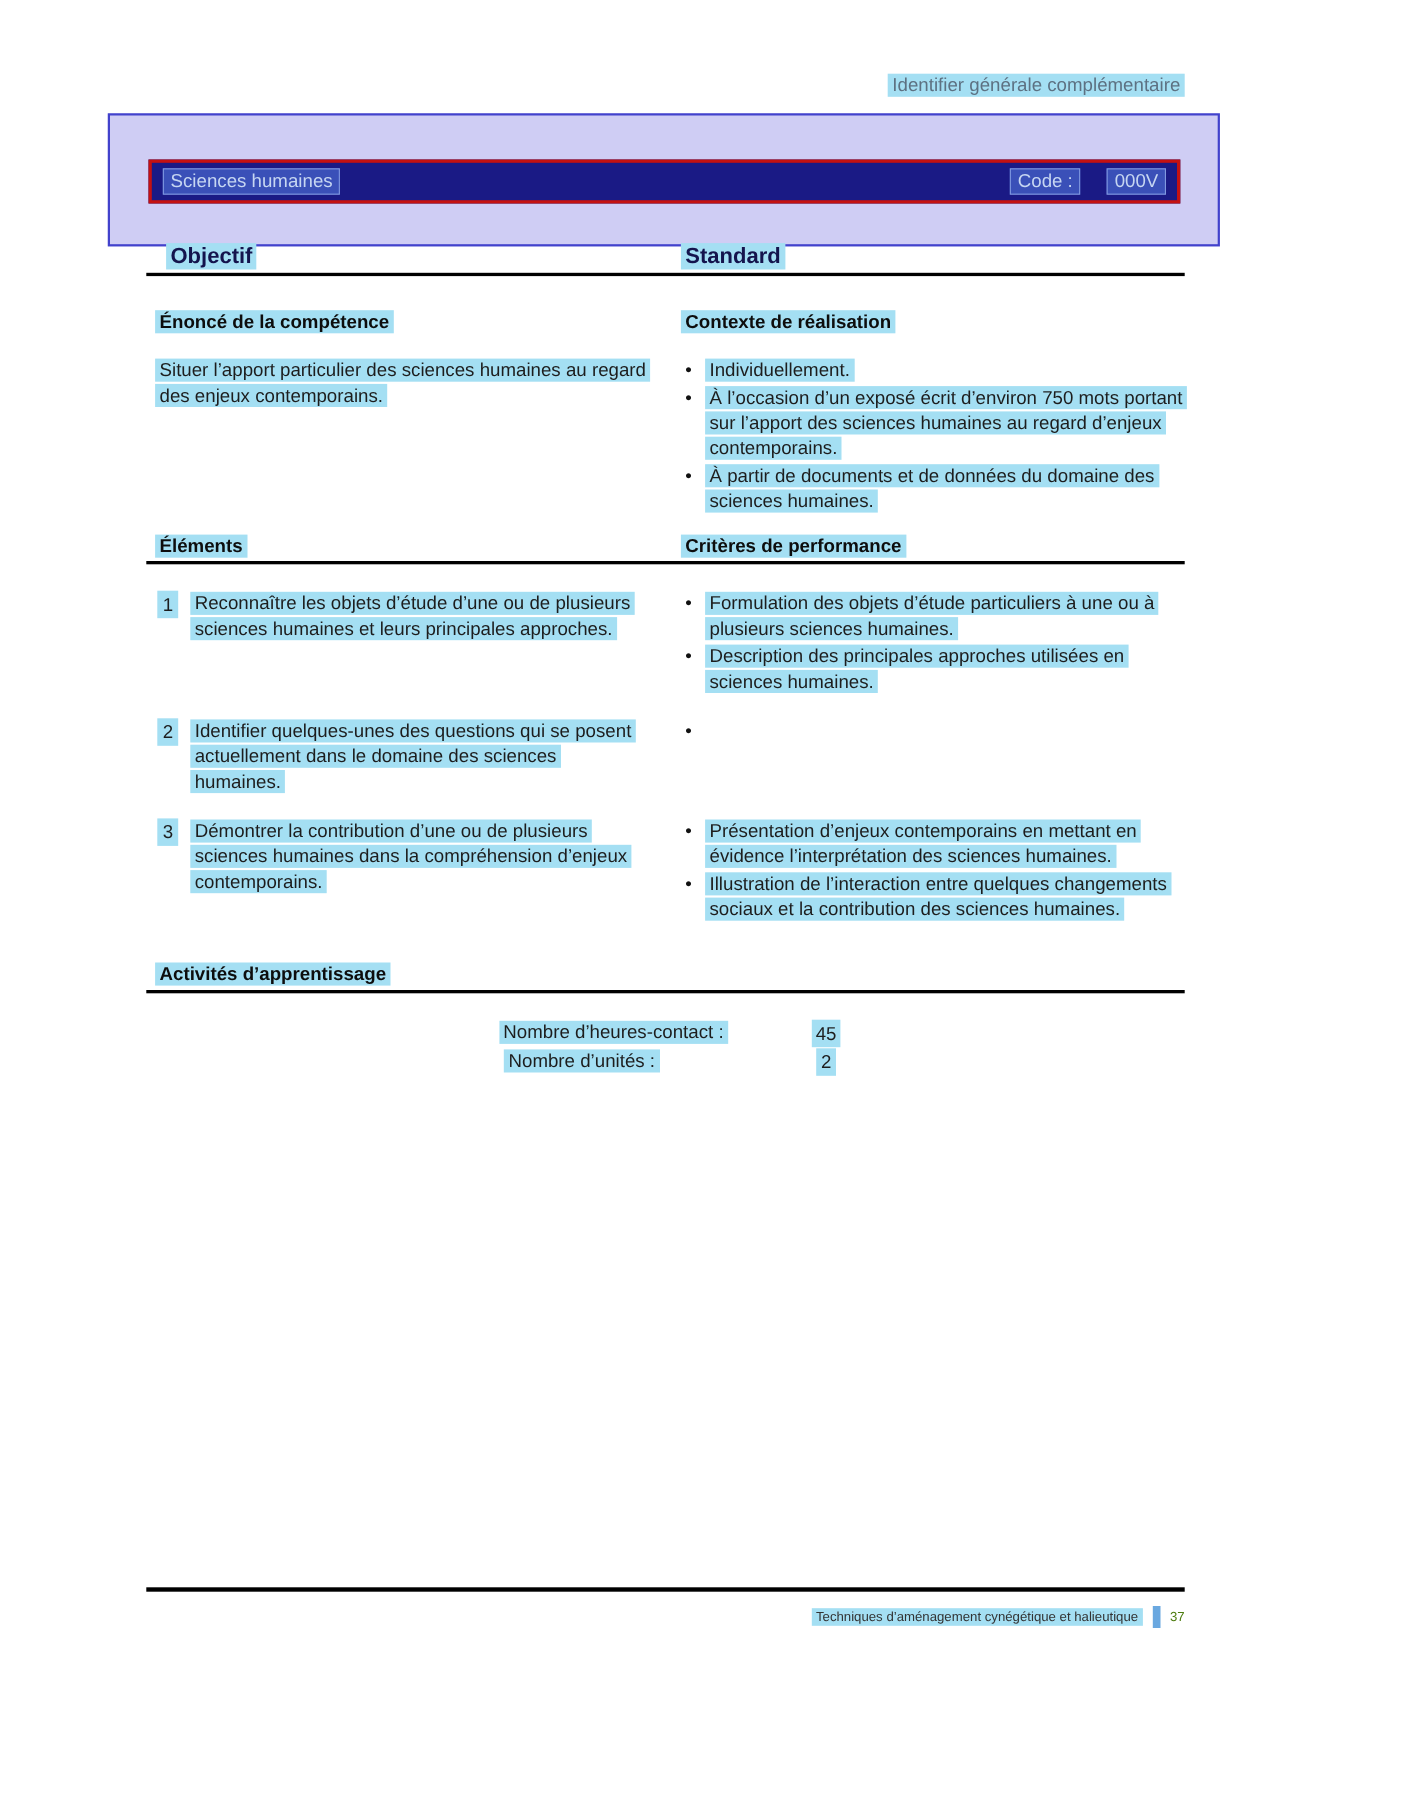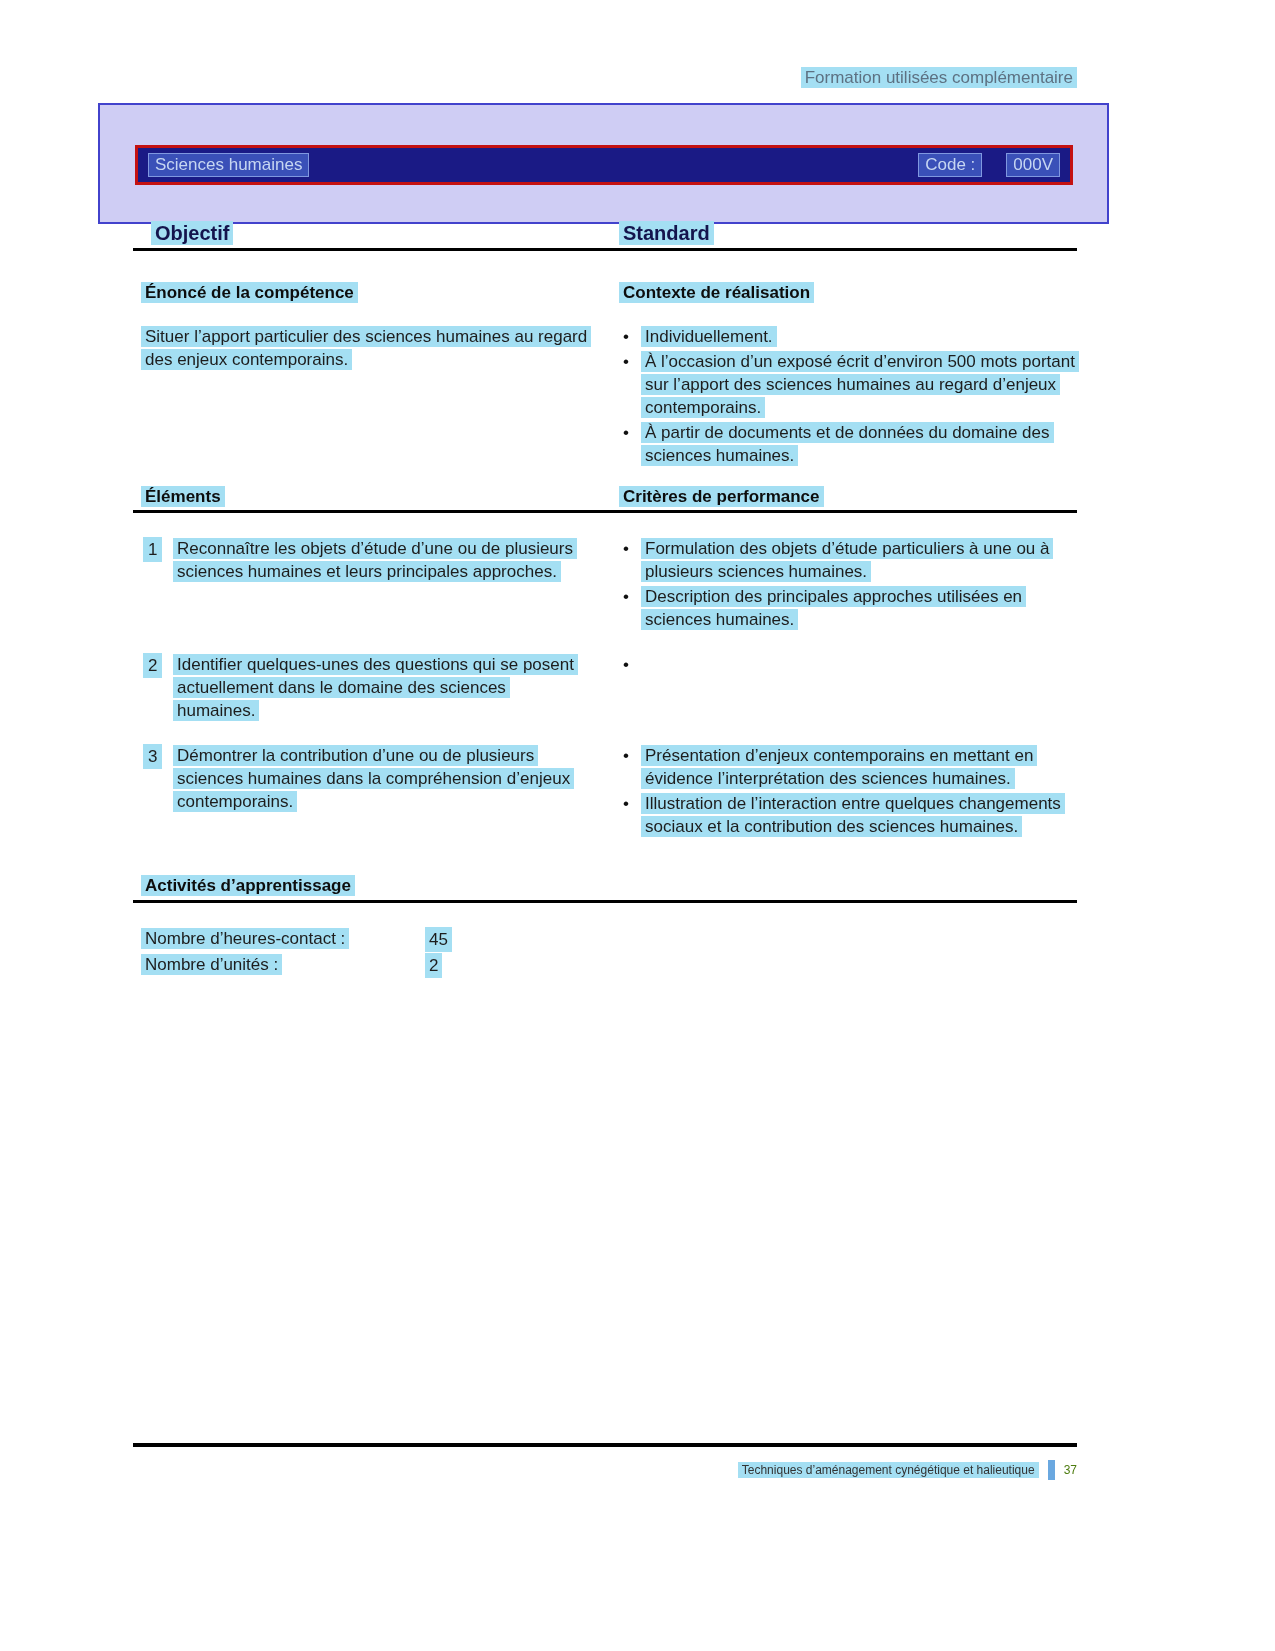--- a/index.html
+++ b/index.html
@@ -51,38 +51,38 @@
   .dot { position:absolute; left:4px; top:0; color:#111; }
   .elements-header { margin-top:18px; }
   .items-start { margin-top:24px; }
   .item-row2 { margin-top:20px; }
   .item-row3 { margin-top:22px; }
   .item-left { position:relative; padding-left:40px; box-sizing:border-box; }
   .num { position:absolute; left:10px; top:0; padding:1px 5px; background:#a4dff3; }
   .act-heading { margin-top:36px; font-size:17px; font-weight:bold; color:#0d0d0d; padding-left:8px; }
   .act-rule { height:3px; background:#000; margin-top:4px; }
   .act-rows { margin-top:24px; }
-  .act-row { display:flex; font-size:17px; line-height:23px; margin-bottom:1px; }
+  .act-row { display:flex; font-size:17px; line-height:23px; margin-bottom:1px;justify-content:center; }
   .act-label-cell { width:292px; padding-left:8px; box-sizing:border-box; }
   
   .footer { position:absolute; top:1443px; left:133px; width:944px; }
   .footer-row {
     margin-top:13px; display:flex; justify-content:flex-end; align-items:center;
     gap:9px; font-size:12px; color:#333;
   }
   .footer-bar { width:7px; height:20px; background:#6aa8e0; }
   .footer-page { color:#4d7c0f; }
 </style>
 </head>
 <body>
 
 <div class="page">
 
   <div class="header-right">
-    <span class="hl">Formation utilisées complémentaire</span>
+    <span class="hl">Identifier générale complémentaire</span>
   </div>
 
   <div class="title-box">
     <div class="navy-bar">
       <span class="bar-hl">Sciences humaines</span>
       <span class="bar-right">
         <span class="bar-hl">Code :</span>
         <span class="bar-hl">000V</span>
       </span>
     </div>
@@ -107,21 +107,21 @@
           <span class="hl">Situer l’apport particulier des sciences humaines au regard des enjeux contemporains.</span>
         </div>
       </div>
       <div class="cell-r">
         <div class="bullet">
           <span class="dot">•</span>
           <span class="hl">Individuellement.</span>
         </div>
         <div class="bullet">
           <span class="dot">•</span>
-          <span class="hl">À l’occasion d’un exposé écrit d’environ 500 mots portant sur l’apport des sciences humaines au regard d’enjeux contemporains.</span>
+          <span class="hl">À l’occasion d’un exposé écrit d’environ 750 mots portant sur l’apport des sciences humaines au regard d’enjeux contemporains.</span>
         </div>
         <div class="bullet">
           <span class="dot">•</span>
           <span class="hl">À partir de documents et de données du domaine des sciences humaines.</span>
         </div>
       </div>
     </div>
 
     <div class="grid elements-header">
       <div class="cell-l"><span class="hl sec-head">Éléments</span></div>

